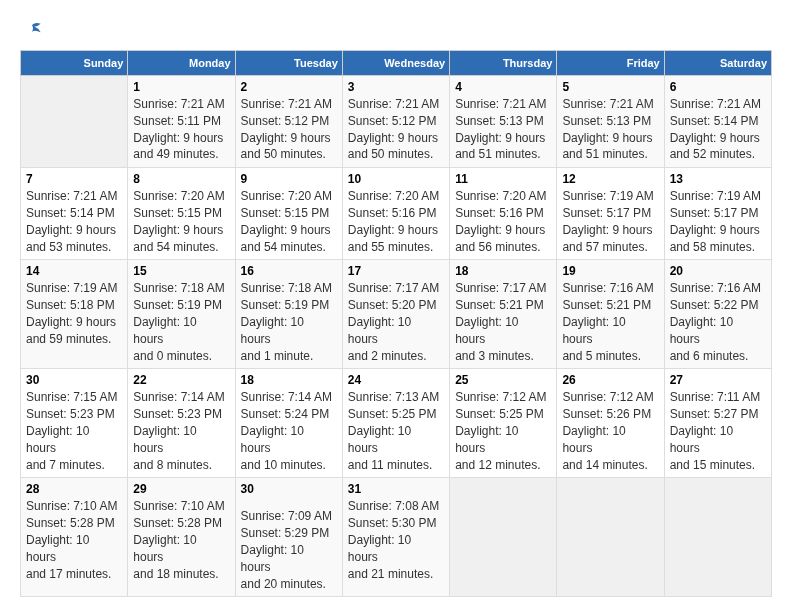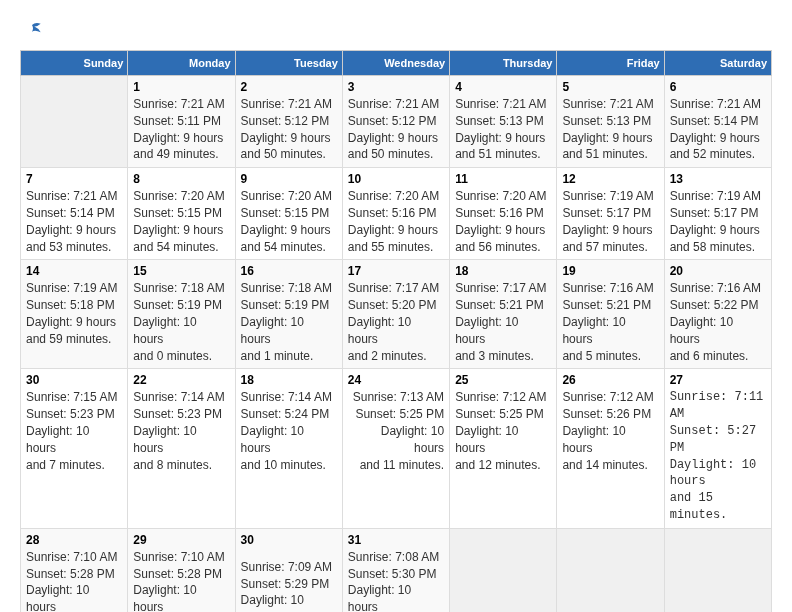--- a/index.html
+++ b/index.html
@@ -287,42 +287,42 @@
         </td>
         <td>
           <span class="day-num">18</span>
           <div class="day-info" style="white-space: pre-line;">Sunrise: 7:14 AM
 Sunset: 5:24 PM
 Daylight: 10 hours
 and 10 minutes.</div>
         </td>
         <td>
           <span class="day-num">24</span>
-          <div class="day-info" style="white-space: pre-line; text-align: right;">Sunrise: 7:13 AM
+          <div class="day-info" style="white-space: pre-line;">Sunrise: 7:13 AM
 Sunset: 5:25 PM
 Daylight: 10 hours
 and 11 minutes.</div>
         </td>
         <td>
           <span class="day-num">25</span>
           <div class="day-info" style="white-space: pre-line;">Sunrise: 7:12 AM
 Sunset: 5:25 PM
 Daylight: 10 hours
 and 12 minutes.</div>
         </td>
         <td>
           <span class="day-num">26</span>
           <div class="day-info" style="white-space: pre-line;">Sunrise: 7:12 AM
 Sunset: 5:26 PM
 Daylight: 10 hours
 and 14 minutes.</div>
         </td>
         <td>
           <span class="day-num">27</span>
-          <div class="day-info" style="white-space: pre-line; font-family: Liberation Mono, monospace;">Sunrise: 7:11 AM
+          <div class="day-info" style="white-space: pre-line;">Sunrise: 7:11 AM
 Sunset: 5:27 PM
 Daylight: 10 hours
 and 15 minutes.</div>
         </td>
       </tr>
       <tr>
         <td>
           <span class="day-num">28</span>
           <div class="day-info" style="white-space: pre-line;">Sunrise: 7:10 AM
 Sunset: 5:28 PM

